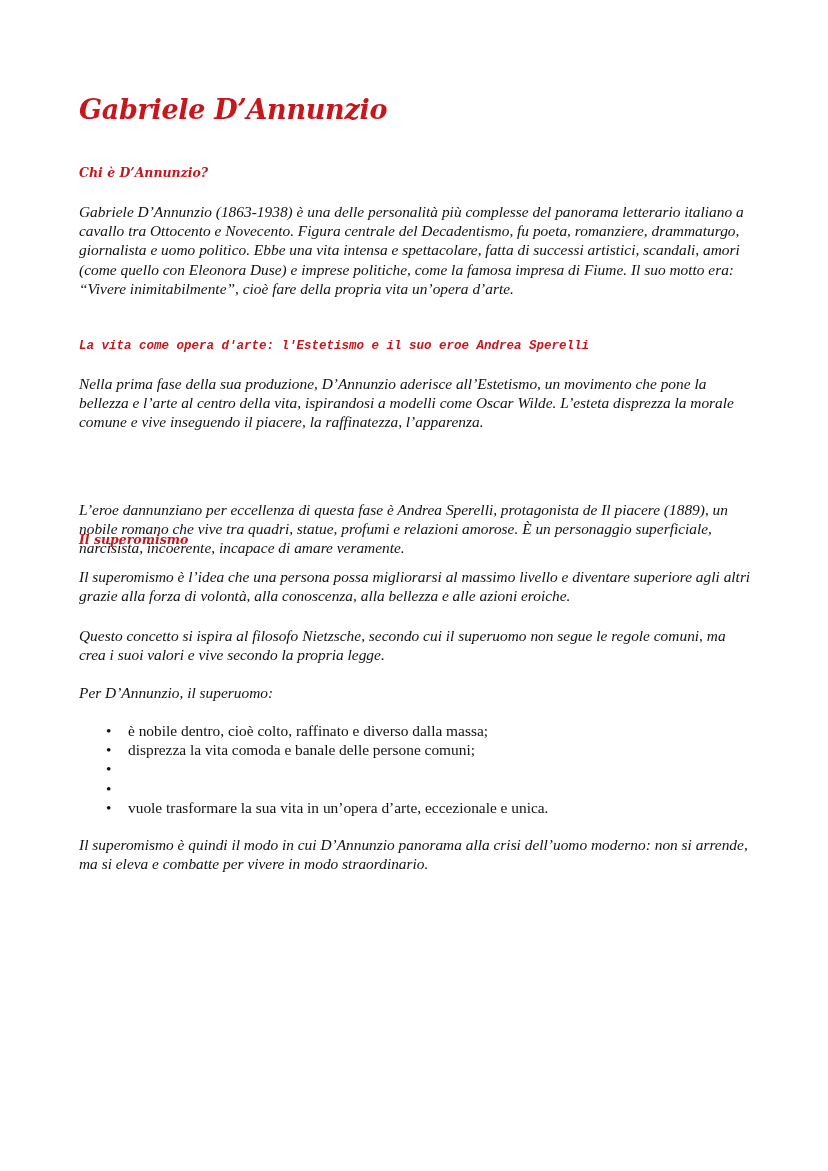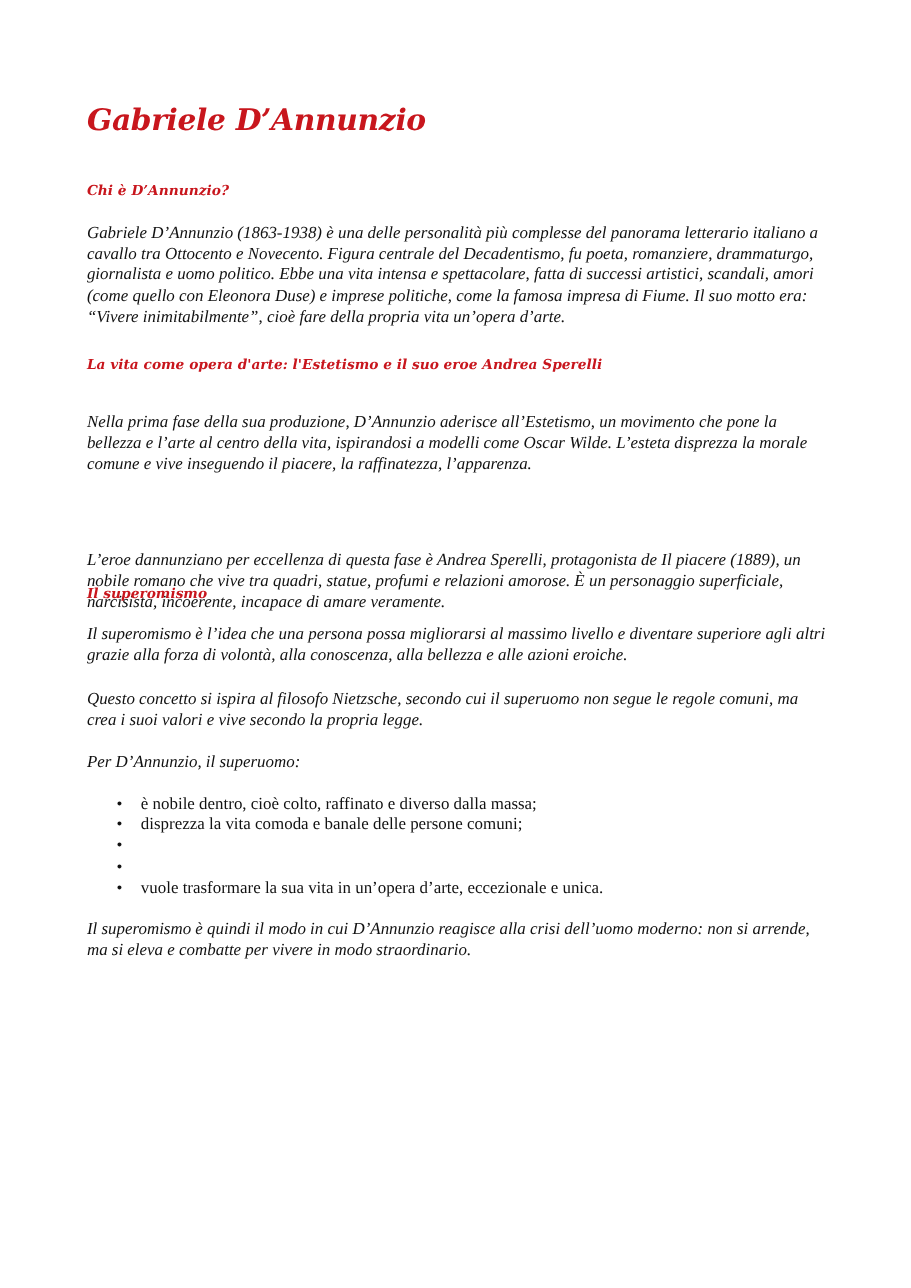--- a/index.html
+++ b/index.html
@@ -78,21 +78,21 @@
 </head>
 <body>
 
 <div class="page">
 
   <h1 class="title">Gabriele D’Annunzio</h1>
 
   <h2 class="heading" style="top:163px;">Chi è D’Annunzio?</h2>
   <p class="para" style="top:202px;">Gabriele D’Annunzio (1863-1938) è una delle personalità più complesse del panorama letterario italiano a cavallo tra Ottocento e Novecento. Figura centrale del Decadentismo, fu poeta, romanziere, drammaturgo, giornalista e uomo politico. Ebbe una vita intensa e spettacolare, fatta di successi artistici, scandali, amori (come quello con Eleonora Duse) e imprese politiche, come la famosa impresa di Fiume. Il suo motto era: “Vivere inimitabilmente”, cioè fare della propria vita un’opera d’arte.</p>
 
-  <h2 class="heading" style="top:321px;">La vita come opera d'arte: l'Estetismo e il suo eroe Andrea Sperelli</h2>
+  <h2 class="heading" style="top:337px;font-family:Liberation Mono, monospace;">La vita come opera d'arte: l'Estetismo e il suo eroe Andrea Sperelli</h2>
   <p class="para" style="top:374px;">Nella prima fase della sua produzione, D’Annunzio aderisce all’Estetismo, un movimento che pone la bellezza e l’arte al centro della vita, ispirandosi a modelli come Oscar Wilde. L’esteta disprezza la morale comune e vive inseguendo il piacere, la raffinatezza, l’apparenza.</p>
   <p class="para" style="top:452px;margin-top:48px;">L’eroe dannunziano per eccellenza di questa fase è Andrea Sperelli, protagonista de Il piacere (1889), un nobile romano che vive tra quadri, statue, profumi e relazioni amorose. È un personaggio superficiale, narcisista, incoerente, incapace di amare veramente.</p>
 
   <h2 class="heading" style="top:530px;">Il superomismo</h2>
   <p class="para" style="top:567px;">Il superomismo è l’idea che una persona possa migliorarsi al massimo livello e diventare superiore agli altri grazie alla forza di volontà, alla conoscenza, alla bellezza e alle azioni eroiche.</p>
   <p class="para" style="top:626px;">Questo concetto si ispira al filosofo Nietzsche, secondo cui il superuomo non segue le regole comuni, ma crea i suoi valori e vive secondo la propria legge.</p>
   <p class="para" style="top:683px;">Per D’Annunzio, il superuomo:</p>
 
   <ul class="bullets">
     <li>
@@ -108,15 +108,15 @@
     </li>
     <li>
       <span class="dot">•</span>
     </li>
     <li>
       <span class="dot">•</span>
       <span>vuole trasformare la sua vita in un’opera d’arte, eccezionale e unica.</span>
     </li>
   </ul>
 
-  <p class="para" style="top:835px;">Il superomismo è quindi il modo in cui D’Annunzio reagisce alla crisi dell’uomo moderno: non si arrende, ma si eleva e combatte per vivere in modo straordinario.</p>
+  <p class="para" style="top:835px;">Il superomismo è quindi il modo in cui D’Annunzio panorama alla crisi dell’uomo moderno: non si arrende, ma si eleva e combatte per vivere in modo straordinario.</p>
 
 </div>
 
 </body></html>

